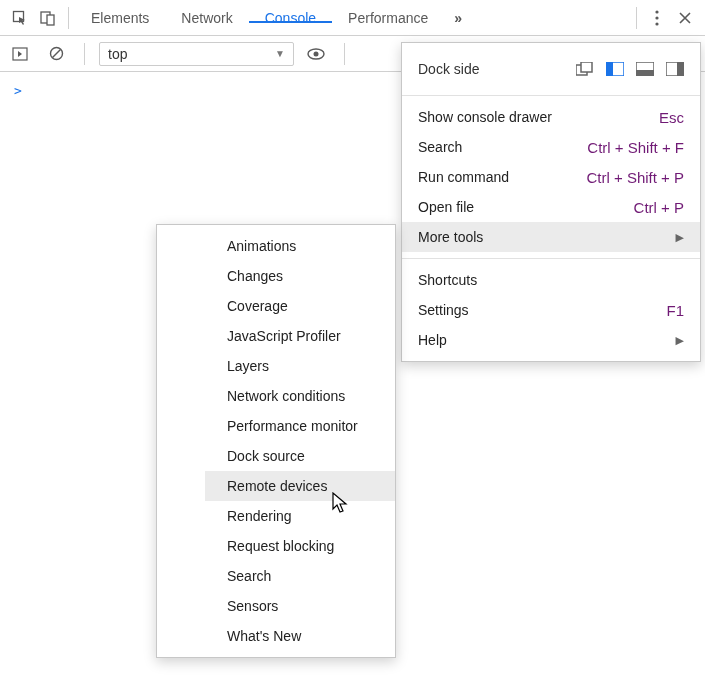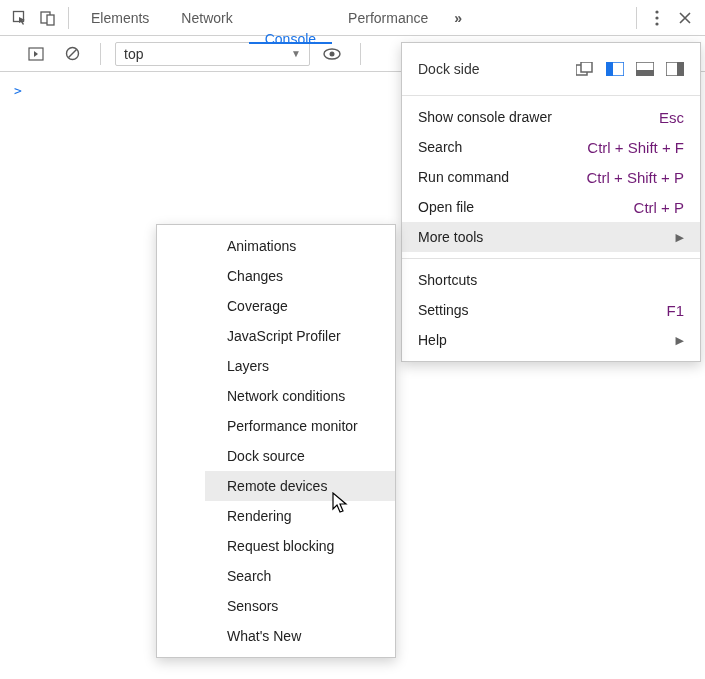--- a/index.html
+++ b/index.html
@@ -3,25 +3,25 @@
 <meta charset="utf-8">
 <style>
 * { margin: 0; padding: 0; box-sizing: border-box; font-family: "Segoe UI", Arial, sans-serif; }
 body { width: 705px; height: 679px; background: #fff; position: relative; color: #333; font-size: 14px; }
 
 .topbar { height: 36px; border-bottom: 1px solid #d0d0d0; display: flex; align-items: center; padding: 13px 6px; }
 .topbar .ico-btn { width: 28px; height: 28px; display: flex; align-items: center; justify-content: center; color: #5a5a5a; }
 .vsep { width: 1px; height: 22px; background: #d0d0d0; margin: 0 6px; }
 .tabs { display: flex; height: 100%; }
 .tab { padding: 0 16px; display: flex; align-items: center; color: #5a5a5a; height: 100%; position: relative; }
-.tab.active { color: #1a73e8; margin-top: 21px; }
+.tab.active { color: #1a73e8; }
 .tab.active::after { content: ""; position: absolute; left: 0; right: 0; bottom: -1px; height: 2px; background: #1a73e8; }
 .topbar .right { margin-left: auto; display: flex; align-items: center; }
 
-.secondbar { height: 36px; border-bottom: 1px solid #d0d0d0; display: flex; align-items: center; padding: 0 22px; gap: 8px; }
+.secondbar { height: 36px; border-bottom: 1px solid #d0d0d0; display: flex; align-items: center; padding: 0 6px; gap: 8px; }
 .secondbar .ico-btn { width: 28px; height: 28px; display: flex; align-items: center; justify-content: center; color: #5a5a5a; }
 .context { flex: 0 0 195px; height: 24px; border: 1px solid #ccc; border-radius: 2px; display: flex; align-items: center; justify-content: space-between; padding: 0 8px; color: #333; }
 .context .caret { color: #777; font-size: 10px; }
 
 .console-area { padding: 10px 14px; }
 .prompt { color: #1a73e8; font-family: Consolas, monospace; font-size: 13px; }
 
 
 .menu { position: absolute; top: 42px; right: 4px; width: 300px; background: #fff; border: 1px solid #c7c7c7; box-shadow: 0 4px 12px rgba(0,0,0,0.18); padding: 6px 0; }
 .menu .row { height: 30px; display: flex; align-items: center; padding: 0 16px; justify-content: space-between; }

